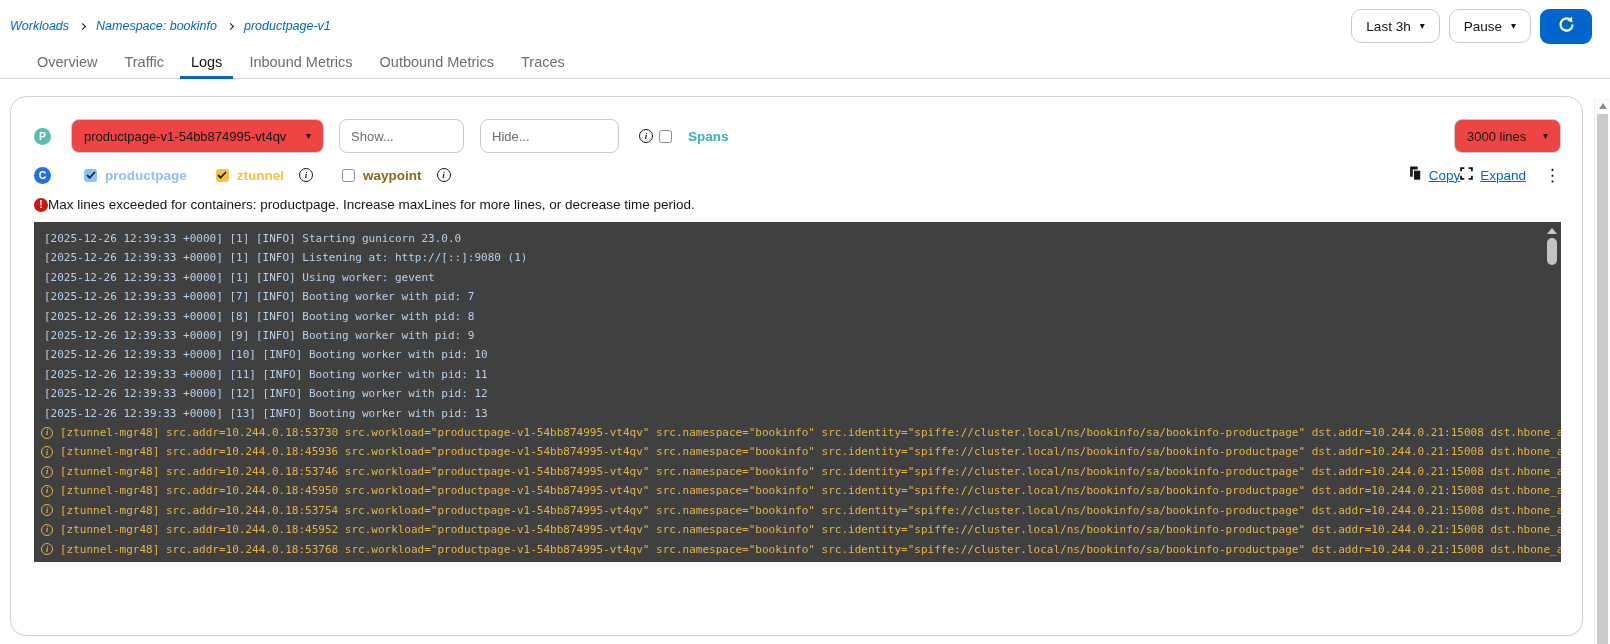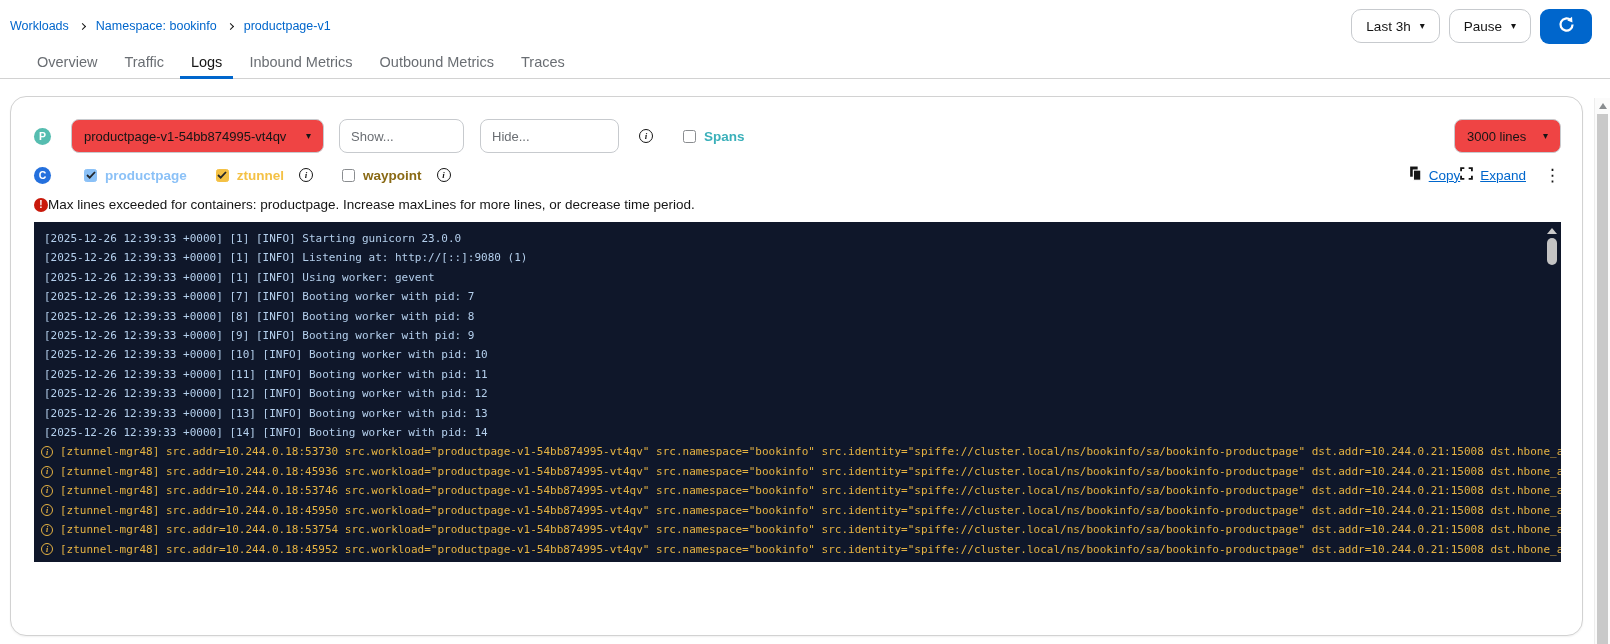--- a/index.html
+++ b/index.html
@@ -4,21 +4,21 @@
 <style>
   * { margin:0; padding:0; box-sizing:border-box; }
   html,body { width:1610px; height:644px; overflow:hidden; background:#fff;
               font-family:"Liberation Sans", sans-serif; }
   .page { position:relative; width:1610px; height:644px; }
 
   
   .topbar { display:flex; justify-content:space-between; align-items:center;
             padding:6px 18px 0 10px; height:46px; }
   .breadcrumb { display:flex; align-items:center; gap:9px; font-size:12.5px; }
-  .breadcrumb a { color:#0066cc; text-decoration:none; cursor:pointer; }
+  .breadcrumb a { color:#0066cc; text-decoration:none; cursor:pointer;font-style:italic; }
   .crumb-sep { width:5px; height:5px; border-top:1.7px solid #151515;
                border-right:1.7px solid #151515; transform:rotate(45deg);
                display:inline-block; margin:0 2px; }
   .top-controls { display:flex; align-items:center; gap:9px; }
   .pf-btn { display:flex; align-items:center; gap:9px; height:34px; padding:0 14px;
             background:#fff; border:1px solid #c7cace; border-radius:10px;
             font-size:13.5px; color:#151515; cursor:pointer;
             font-family:"Liberation Sans",sans-serif; }
   .caret { font-size:10px; color:#151515; line-height:1; }
   .caret::before { content:"▾"; }
@@ -66,21 +66,21 @@
                display:inline-flex; align-items:center; justify-content:center;
                flex:0 0 auto; cursor:pointer; }
   .info-icon::before { content:"i"; font:italic bold 9px "Liberation Serif",serif;
                        color:#151515; }
 
   .checkbox { width:13px; height:13px; border-radius:2.5px; border:1px solid #8a8d90;
               background:#fff; display:inline-flex; align-items:center;
               justify-content:center; flex:0 0 auto; }
   .checkbox svg { display:block; }
 
-  .spans { display:flex; align-items:center; gap:8px; margin-left:30px; cursor:pointer; }
+  .spans { display:flex; align-items:center; gap:16px; margin-left:6px; cursor:pointer; }
   .spans-label { font-size:13.5px; font-weight:bold; }
 
   .row2 { margin-top:13px; height:18px; }
   .ctr-group { display:flex; align-items:center; margin-right:29px; }
   .ctr { display:flex; align-items:center; gap:8px; cursor:pointer; }
   .ctr-label { font-size:13.5px; font-weight:bold; }
   .ctr-group .info-icon { margin-left:15px; }
 
   .action-link { display:flex; align-items:center; gap:7px; color:#0066cc;
                  font-size:13.5px; cursor:pointer; }
@@ -91,21 +91,21 @@
   .actions { display:flex; align-items:center; }
 
   .row3 { margin-top:12px; height:17px; }
   .warn-icon { width:14px; height:14px; border-radius:50%; background:#c9190b;
                color:#fff; display:inline-flex; align-items:center;
                justify-content:center; flex:0 0 auto; }
   .warn-icon::before { content:"!"; font-size:10px; font-weight:bold; }
   .warn-text { font-size:13.5px; color:#151515; }
 
   
-  .logpane { position:relative; margin-top:9px; height:340px; background:#0f172a;
+  .logpane { position:relative; margin-top:9px; height:340px; background:#404040;
              overflow:hidden; padding:7px 18px 0 10px; }
   .logline { font-family:"DejaVu Sans Mono", monospace; font-size:11px;
              line-height:19.4px; white-space:nowrap; display:flex; align-items:center; }
   .log-info-icon { width:12px; height:12px; border:1.2px solid currentColor;
                    border-radius:50%; display:inline-flex; align-items:center;
                    justify-content:center; margin-right:7px; margin-left:-3px;
                    flex:0 0 auto; }
   .log-info-icon::before { content:"i"; font:italic bold 8px "Liberation Serif",serif; }
   .log-scrollbar { position:absolute; top:4px; right:3px; width:12px; bottom:0; }
   .log-scroll-arrow { width:0; height:0; border-left:5px solid transparent;
@@ -275,23 +275,20 @@
           </div>
           <div class="logline" style="color: rgb(180, 207, 236);">
             <span>[2025-12-26 12:39:33 +0000] [11] [INFO] Booting worker with pid: 11</span>
           </div>
           <div class="logline" style="color: rgb(180, 207, 236);">
             <span>[2025-12-26 12:39:33 +0000] [12] [INFO] Booting worker with pid: 12</span>
           </div>
           <div class="logline" style="color: rgb(180, 207, 236);">
             <span>[2025-12-26 12:39:33 +0000] [13] [INFO] Booting worker with pid: 13</span>
           </div>
-          <div class="logline" style="color: rgb(180, 207, 236);">
-            <span>[2025-12-26 12:39:33 +0000] [14] [INFO] Booting worker with pid: 14</span>
-          </div>
           <div class="logline" style="color: rgb(230, 179, 67);">
             <span class="log-info-icon"></span>
             <span>[ztunnel-mgr48] src.addr=10.244.0.18:53730 src.workload="productpage-v1-54bb874995-vt4qv" src.namespace="bookinfo" src.identity="spiffe://cluster.local/ns/bookinfo/sa/bookinfo-productpage" dst.addr=10.244.0.21:15008 dst.hbone_addr</span>
           </div>
           <div class="logline" style="color: rgb(230, 179, 67);">
             <span class="log-info-icon"></span>
             <span>[ztunnel-mgr48] src.addr=10.244.0.18:45936 src.workload="productpage-v1-54bb874995-vt4qv" src.namespace="bookinfo" src.identity="spiffe://cluster.local/ns/bookinfo/sa/bookinfo-productpage" dst.addr=10.244.0.21:15008 dst.hbone_addr</span>
           </div>
           <div class="logline" style="color: rgb(230, 179, 67);">
             <span class="log-info-icon"></span>

